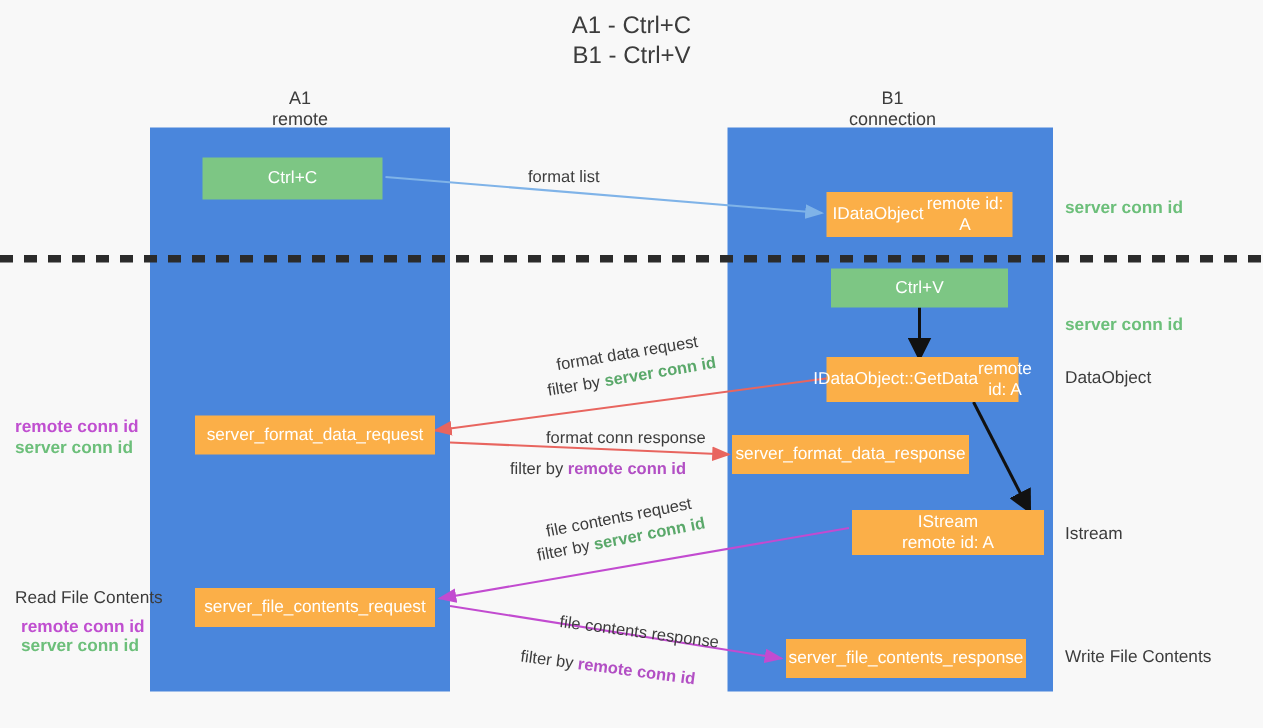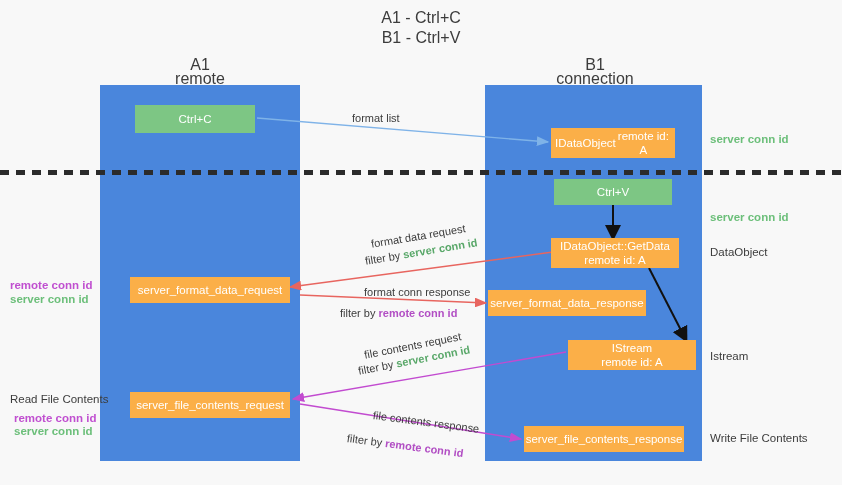--- a/index.html
+++ b/index.html
@@ -12,21 +12,21 @@
   .stage{position:absolute;left:0;top:0;width:842px;height:485px;}
   svg.wires{position:absolute;left:0;top:0;width:842px;height:485px;pointer-events:none;}
 
   
   .title{
     position:absolute;left:0;top:8px;width:842px;text-align:center;
     font-size:16px;line-height:20px;color:#3c3c3c;
   }
 
   
-  .col-head{position:absolute;text-align:center;font-size:16px;line-height:14px;color:#3c3c3c;}
+  .col-head{position:absolute;text-align:center;font-size:12px;line-height:14px;color:#3c3c3c;}
   .col-head .nm{display:block;}
   .col-head .sub{display:block;}
 
   
   .panel{position:absolute;background:#4a86dc;}
 
   
   .box{
     position:absolute;box-sizing:border-box;
     display:flex;align-items:center;justify-content:center;
@@ -115,21 +115,21 @@
 
   <div class="box orange" style="left:130px;top:392px;width:160px;height:26px;">server_file_contents_request</div>
 
   <div class="box orange" style="left:551px;top:128px;width:124px;height:30px;flex-direction:row;">
     <span>IDataObject</span>
     <span>remote id: A</span>
   </div>
 
   <div class="box green" style="left:554px;top:179px;width:118px;height:26px;">Ctrl+V</div>
 
-  <div class="box orange" style="left:551px;top:238px;width:128px;height:30px;flex-direction:column;">
+  <div class="box orange" style="left:551px;top:238px;width:128px;height:30px;flex-direction:row;">
     <span>IDataObject::GetData</span>
     <span>remote id: A</span>
   </div>
 
   <div class="box orange" style="left:488px;top:290px;width:158px;height:26px;">server_format_data_response</div>
 
   <div class="box orange" style="left:568px;top:340px;width:128px;height:30px;flex-direction:column;">
     <span>IStream</span>
     <span>remote id: A</span>
   </div>

